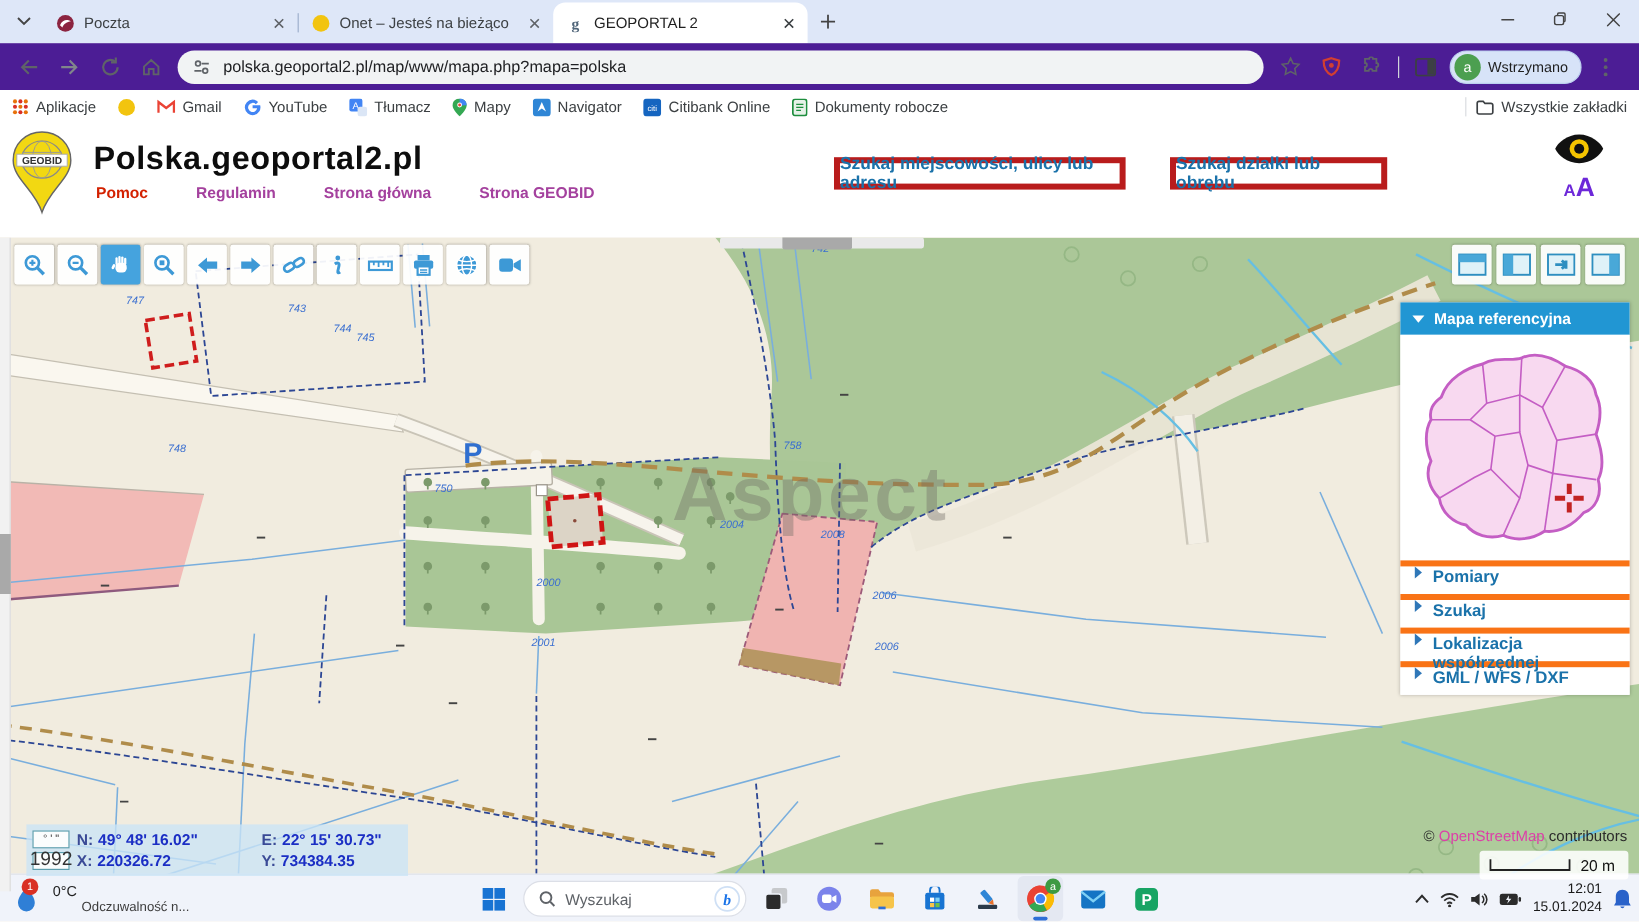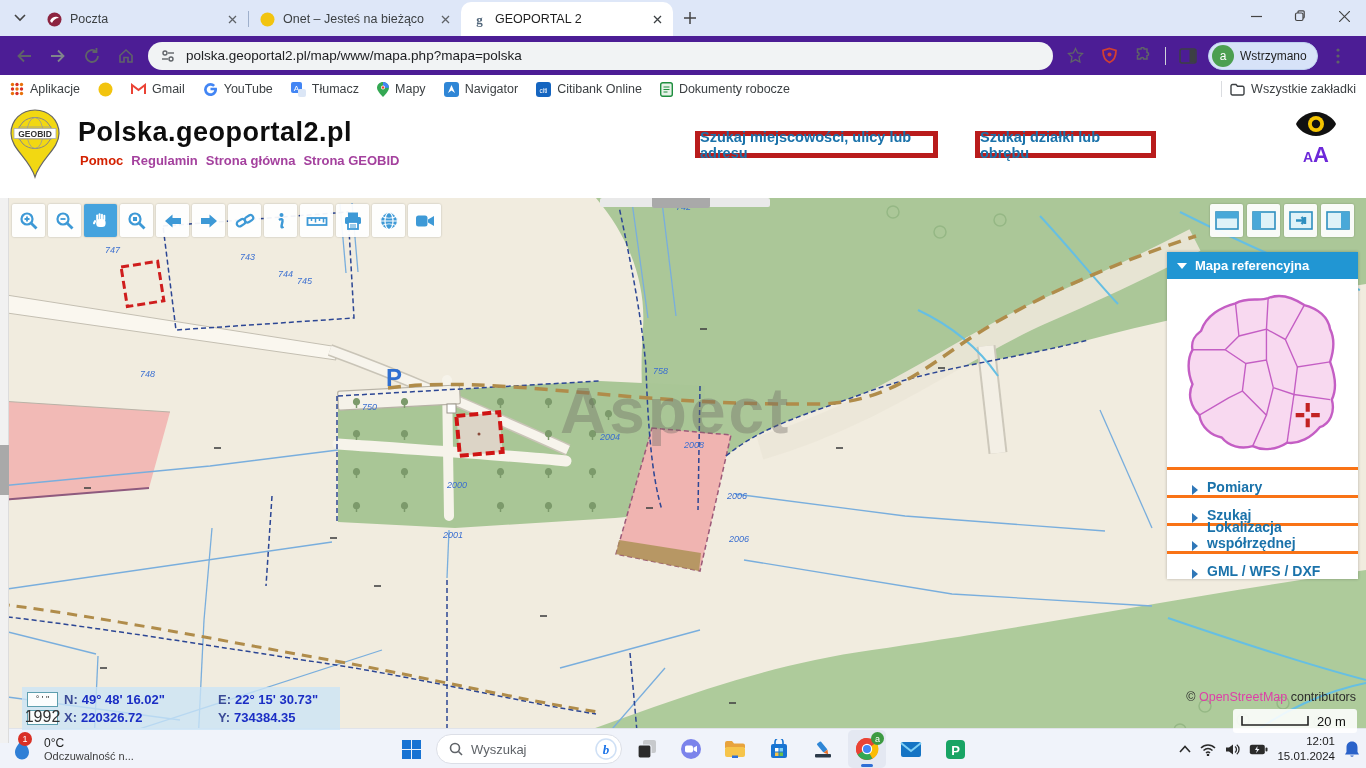--- a/index.html
+++ b/index.html
@@ -33,21 +33,21 @@
   
   .bookmarks { position:absolute; top:75px; left:0; right:0; height:28px; background:#fff; display:flex; align-items:center; padding:0 10px; gap:18px; font-size:12.5px; color:#3c4043; }
   .bm { display:flex; align-items:center; gap:6px; white-space:nowrap; }
   .bm-right { margin-left:auto; display:flex; align-items:center; gap:8px; }
   .bm-divider { width:1px; height:16px; background:#dadce0; }
 
   
   .site-header { position:absolute; top:103px; left:0; right:0; height:80px; background:#fff; }
   .geobid-logo { position:absolute; left:8px; top:5px; }
   .site-title { position:absolute; left:78px; top:14px; font-size:27px; font-weight:bold; color:#0d0d0d; letter-spacing:.5px; }
-  .site-nav { position:absolute; left:80px; top:50px; display:flex; gap:8px; font-size:13px; font-weight:bold; }
+  .site-nav { position:absolute; left:80px; top:50px; display:flex; gap:40px; font-size:13px; font-weight:bold; }
   .site-nav .lnk { color:#a4419e; }
   .site-nav .lnk.red { color:#d32100; }
   .hdr-btn { position:absolute; top:28px; height:27px; background:#fff; border:5px solid #b91c1c; color:#1a72aa; font-weight:bold; font-size:14.5px; display:flex; align-items:center; justify-content:center; }
   .hdr-btn.b1 { left:695px; width:243px; }
   .hdr-btn.b2 { left:975px; width:181px; }
   .access { position:absolute; right:22px; top:8px; width:56px; text-align:center; }
   .access .fonts { margin-top:1px; font-weight:bold; color:#6d28d9; }
   .access .fs { font-size:14px; } .access .fl { font-size:22px; }
 
   
@@ -61,21 +61,21 @@
   .hscroll-thumb { position:absolute; left:52px; top:-2px; width:58px; height:12px; background:#a9a9a9; border-radius:2px; }
   .vscroll-track { position:absolute; left:0; top:0; bottom:0; width:9px; background:#f1f1f1; border-right:1px solid #dcdcdc; z-index:6; }
   .vscroll-thumb { position:absolute; left:0; top:247px; width:9px; height:50px; background:#a9a9a9; }
 
   
   .ref-panel { position:absolute; left:1167px; top:54px; width:191px; z-index:5; background:#fff; box-shadow:0 0 3px rgba(0,0,0,.25); }
   .ref-head { height:27px; background:#2196d3; color:#fff; font-size:13px; font-weight:bold; display:flex; align-items:center; gap:8px; padding:0 0 0 10px; }
   .tri-down { width:0; height:0; border-left:5px solid transparent; border-right:5px solid transparent; border-top:6px solid #fff; }
   .tri-right { width:0; height:0; border-top:5px solid transparent; border-bottom:5px solid transparent; border-left:6px solid #2f77b8; }
   .poland-box { height:188px; background:#fff; display:flex; align-items:center; justify-content:center; }
-  .acc-row { height:28px; border-top:3px solid #f97316; display:flex; align-items:flex-end; gap:9px; padding-left:25px; color:#1a72aa; font-size:14px; font-weight:bold; background:#fff; }
+  .acc-row { height:28px; border-top:5px solid #f97316; display:flex; align-items:flex-start; gap:9px; padding-left:12px; color:#1a72aa; font-size:14px; font-weight:bold; background:#fff; }
 
   
   .coords { position:absolute; left:22px; top:489px; width:318px; background:rgba(203,228,246,.78); padding:3px 6px 4px 5px; z-index:5; font-size:13px; }
   .coord-row { display:flex; align-items:center; height:18px; gap:6px; }
   .coord-btn { width:31px; height:15px; background:#fbfdfd; border:1px solid #5d9eae; font-size:9px; color:#333; display:flex; align-items:center; justify-content:center; }
   .coord-btn.crs { font-size:16px; }
   .clabel { color:#3a4a96; font-weight:bold; }
   .cval { color:#1b2ec4; font-weight:bold; }
   .cpair { display:flex; gap:4px; }
   .cpair.first { width:148px; }
@@ -84,21 +84,21 @@
   .attribution .osm { color:#dd3fa8; }
   .scalebar { position:absolute; right:9px; top:511px; width:124px; height:24px; background:rgba(255,255,255,.88); border-radius:3px; display:flex; align-items:center; padding:0 8px; gap:8px; z-index:5; }
   .scalebar .slabel { font-size:13px; color:#111; }
 
   
   .taskbar { position:absolute; top:728px; left:0; right:0; height:40px; background:#f0f3fa; border-top:1px solid #e0e3ea; }
   .tb-weather { position:absolute; left:10px; top:0; height:40px; display:flex; align-items:center; gap:8px; }
   .weather-icon { position:relative; width:26px; height:28px; }
   .wbadge { position:absolute; top:-3px; left:8px; width:14px; height:14px; border-radius:50%; background:#d93025; color:#fff; font-size:9px; display:flex; align-items:center; justify-content:center; }
   .wtext .t1 { font-size:12px; color:#1f1f1f; }
-  .wtext .t2 { font-size:11px; color:#3d3d3d; }
+  .wtext .t2 { font-size:11px; color:#3d3d3d;margin-left:24px; }
   .tb-center { position:absolute; left:50%; transform:translateX(-50%); top:0; height:40px; display:flex; align-items:center; gap:6px; }
   .win-logo { width:38px; height:38px; display:flex; align-items:center; justify-content:center; border-radius:4px; }
   .tb-search { width:186px; height:30px; background:#fff; border:1px solid #dcdfe7; border-radius:15px; display:flex; align-items:center; gap:8px; padding:0 4px 0 12px; }
   .tb-search .stext { flex:1; font-size:13px; color:#5f6368; }
   .task-icon { width:38px; height:38px; display:flex; align-items:center; justify-content:center; border-radius:5px; position:relative; }
   .task-icon.active { background:#e4e8f2; }
   .task-icon.active::after { content:""; position:absolute; bottom:1px; left:13px; width:12px; height:3px; border-radius:2px; background:#2f6fd6; }
   .badge-a { position:absolute; top:2px; right:2px; width:13px; height:13px; border-radius:50%; background:#3d9a42; color:#fff; font-size:9px; display:flex; align-items:center; justify-content:center; }
   .tb-tray { position:absolute; right:6px; top:0; height:40px; display:flex; align-items:center; gap:9px; }
   .clock { text-align:right; font-size:11.5px; color:#1b1b1b; line-height:1.3; }

